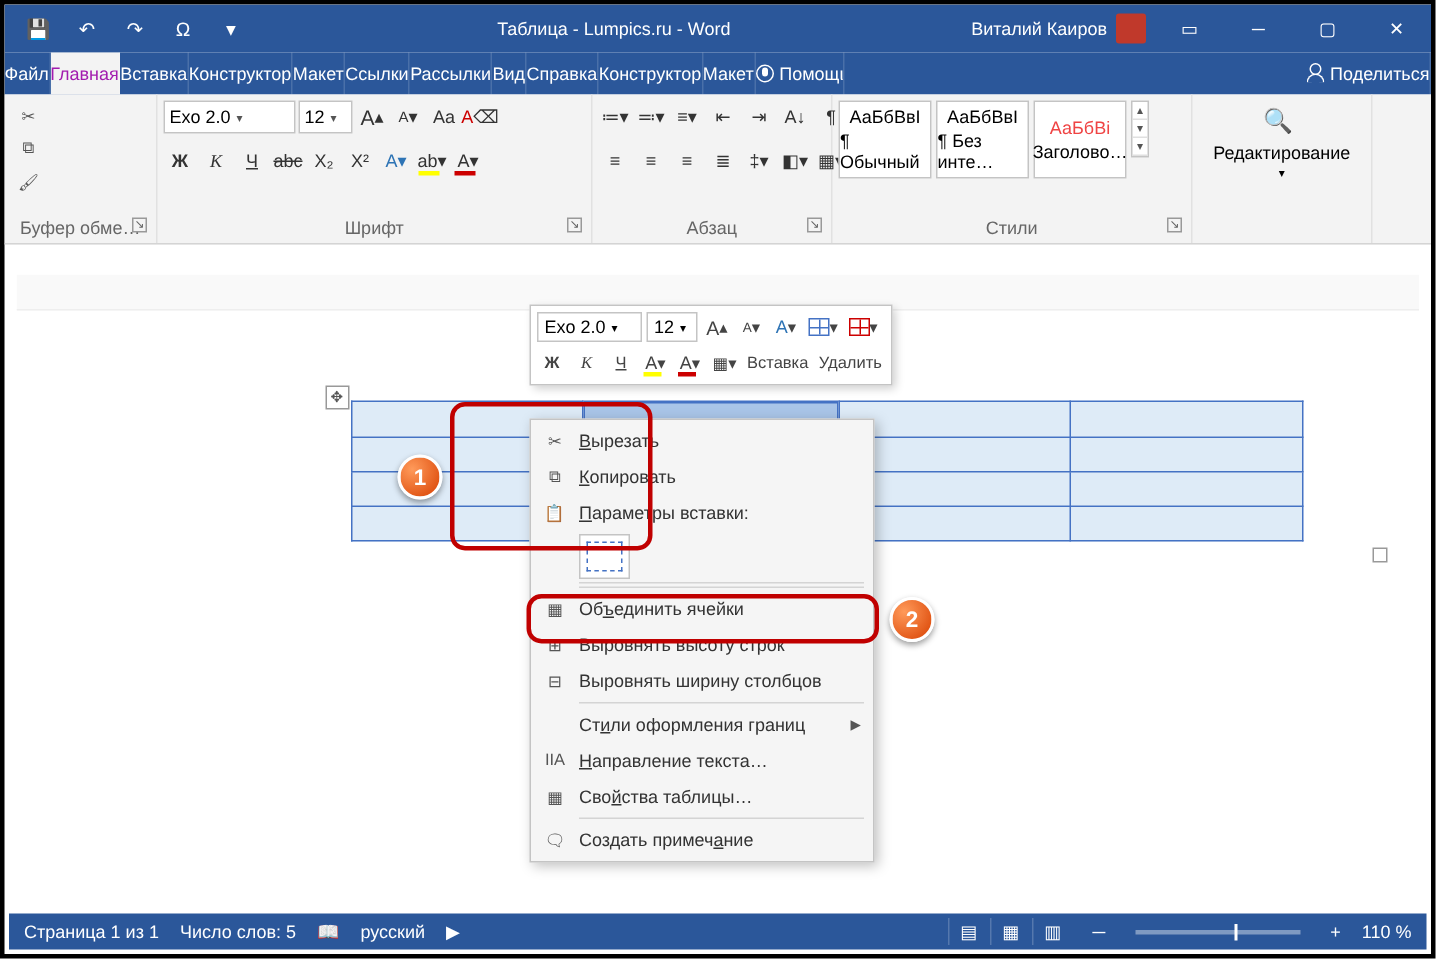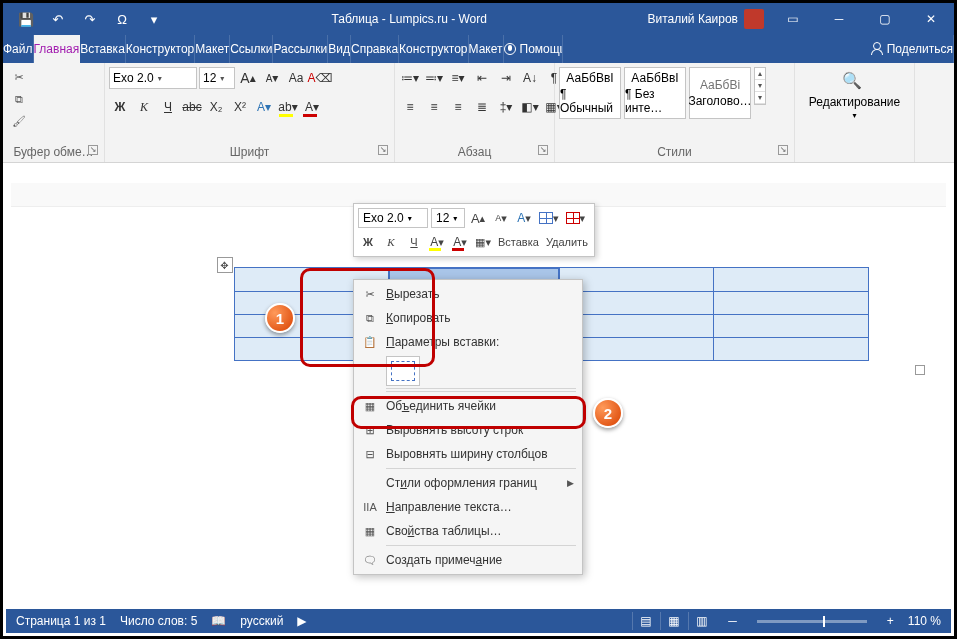--- a/index.html
+++ b/index.html
@@ -36,21 +36,21 @@
 .row{display:flex;gap:2px;align-items:flex-end}
 .row2{margin-top:4px}
 .rb{width:22px;height:22px;display:flex;align-items:center;justify-content:center;font-size:12px;color:#333}
 .rb.b{font-weight:bold}
 .rb.i{font-style:italic;font-family:serif}
 .rb.u{text-decoration:underline}
 .rb.s{text-decoration:line-through}
 .fc{display:flex;flex-direction:column;align-items:flex-start}
 .style-box{width:62px;height:52px;background:#fff;border:1px solid #c4c4c4;display:flex;flex-direction:column;align-items:center;justify-content:center;gap:2px;font-size:10px}
 .style-box .big{font-size:12px}
-.style-box.heading .big{color:#737373}
+.style-box.heading .big{color:#ef4444}
 .gallery-btns{display:flex;flex-direction:column;border:1px solid #c4c4c4;background:#fff}
 .gallery-btns div{padding:1px 3px;font-size:8px;color:#555;border-bottom:1px solid #e0e0e0}
 .edit-ico{width:32px;height:24px;position:relative}
 .edit-ico:before{content:"🔍";font-size:16px;position:absolute;left:4px;top:2px}
 .doc-area{position:absolute;top:180px;left:8px;right:8px;bottom:28px;background:#fff;overflow:hidden}
 .ruler-gap{height:24px;background:#f9f9f9;border-bottom:1px solid #eee}
 .page{position:relative;margin:0 auto;width:780px}
 .table-move{position:absolute;left:128px;top:50px;width:16px;height:16px;border:1px solid #999;display:flex;align-items:center;justify-content:center;font-size:10px;background:#fff;color:#555}
 .sample-table{position:absolute;left:145px;top:60px;border:1px solid #4472c4;border-collapse:collapse}
 .sample-table td{border:1px solid #4472c4;width:170px;height:23px;background:#deebf7}

